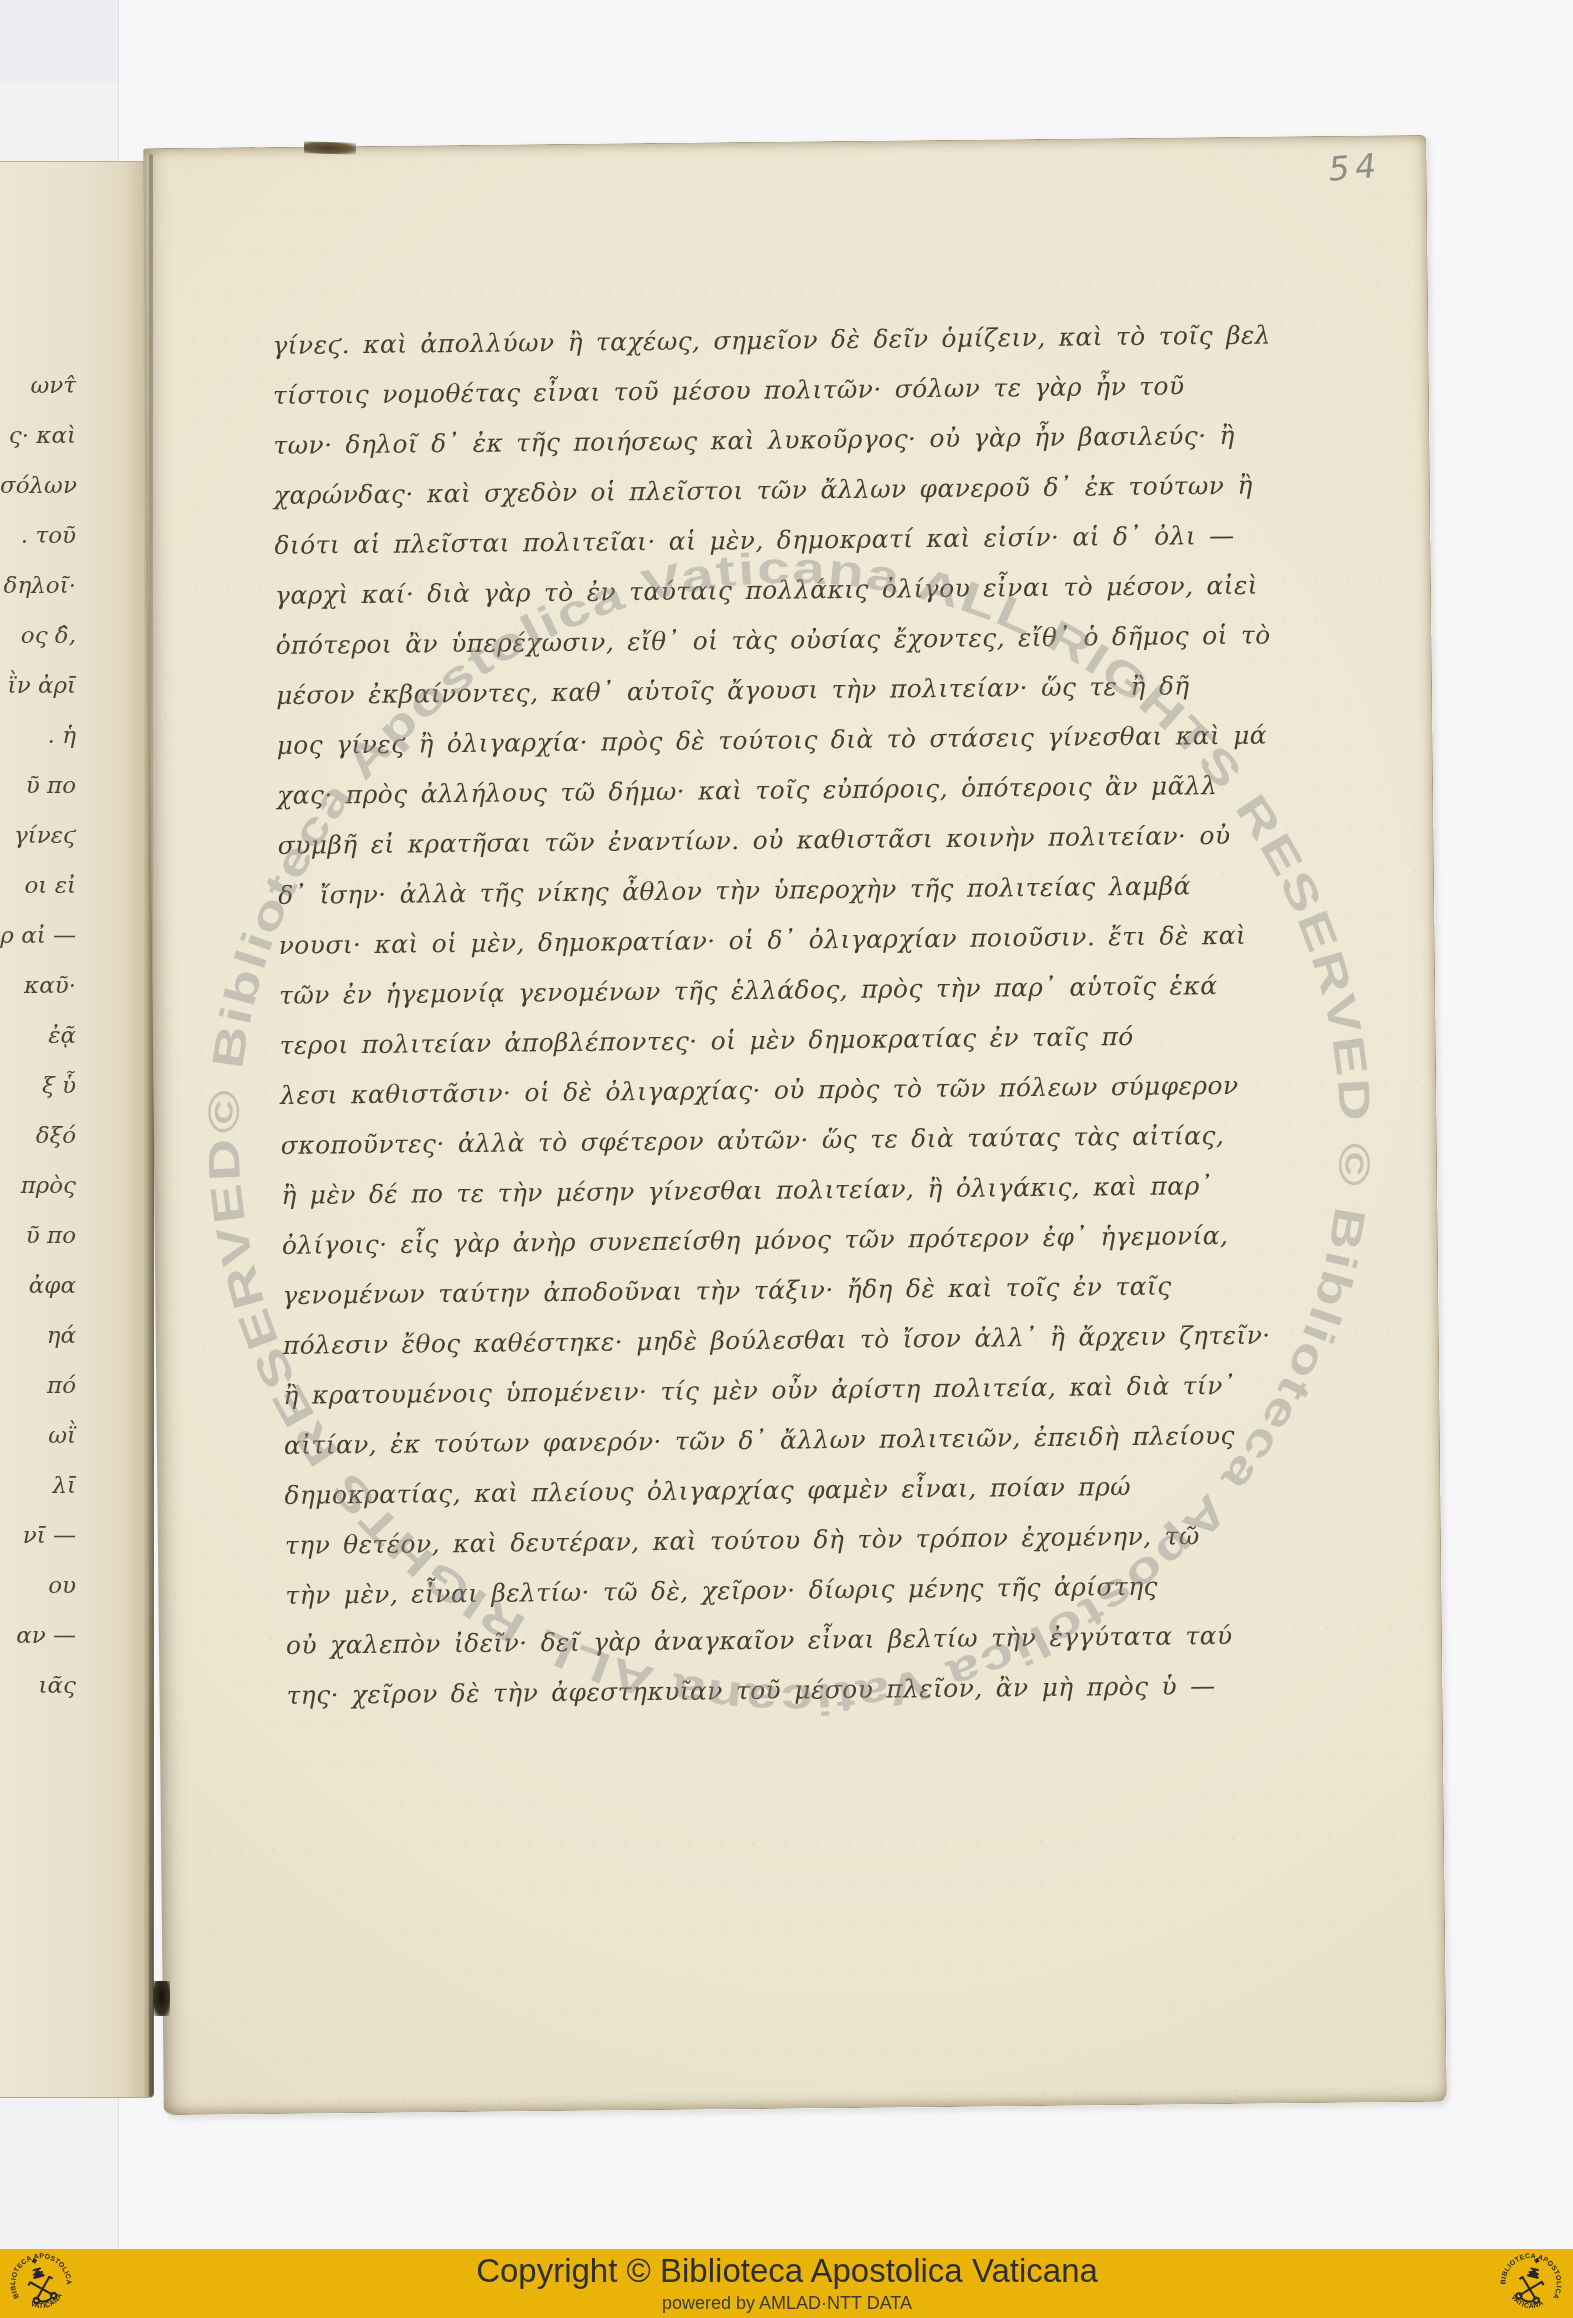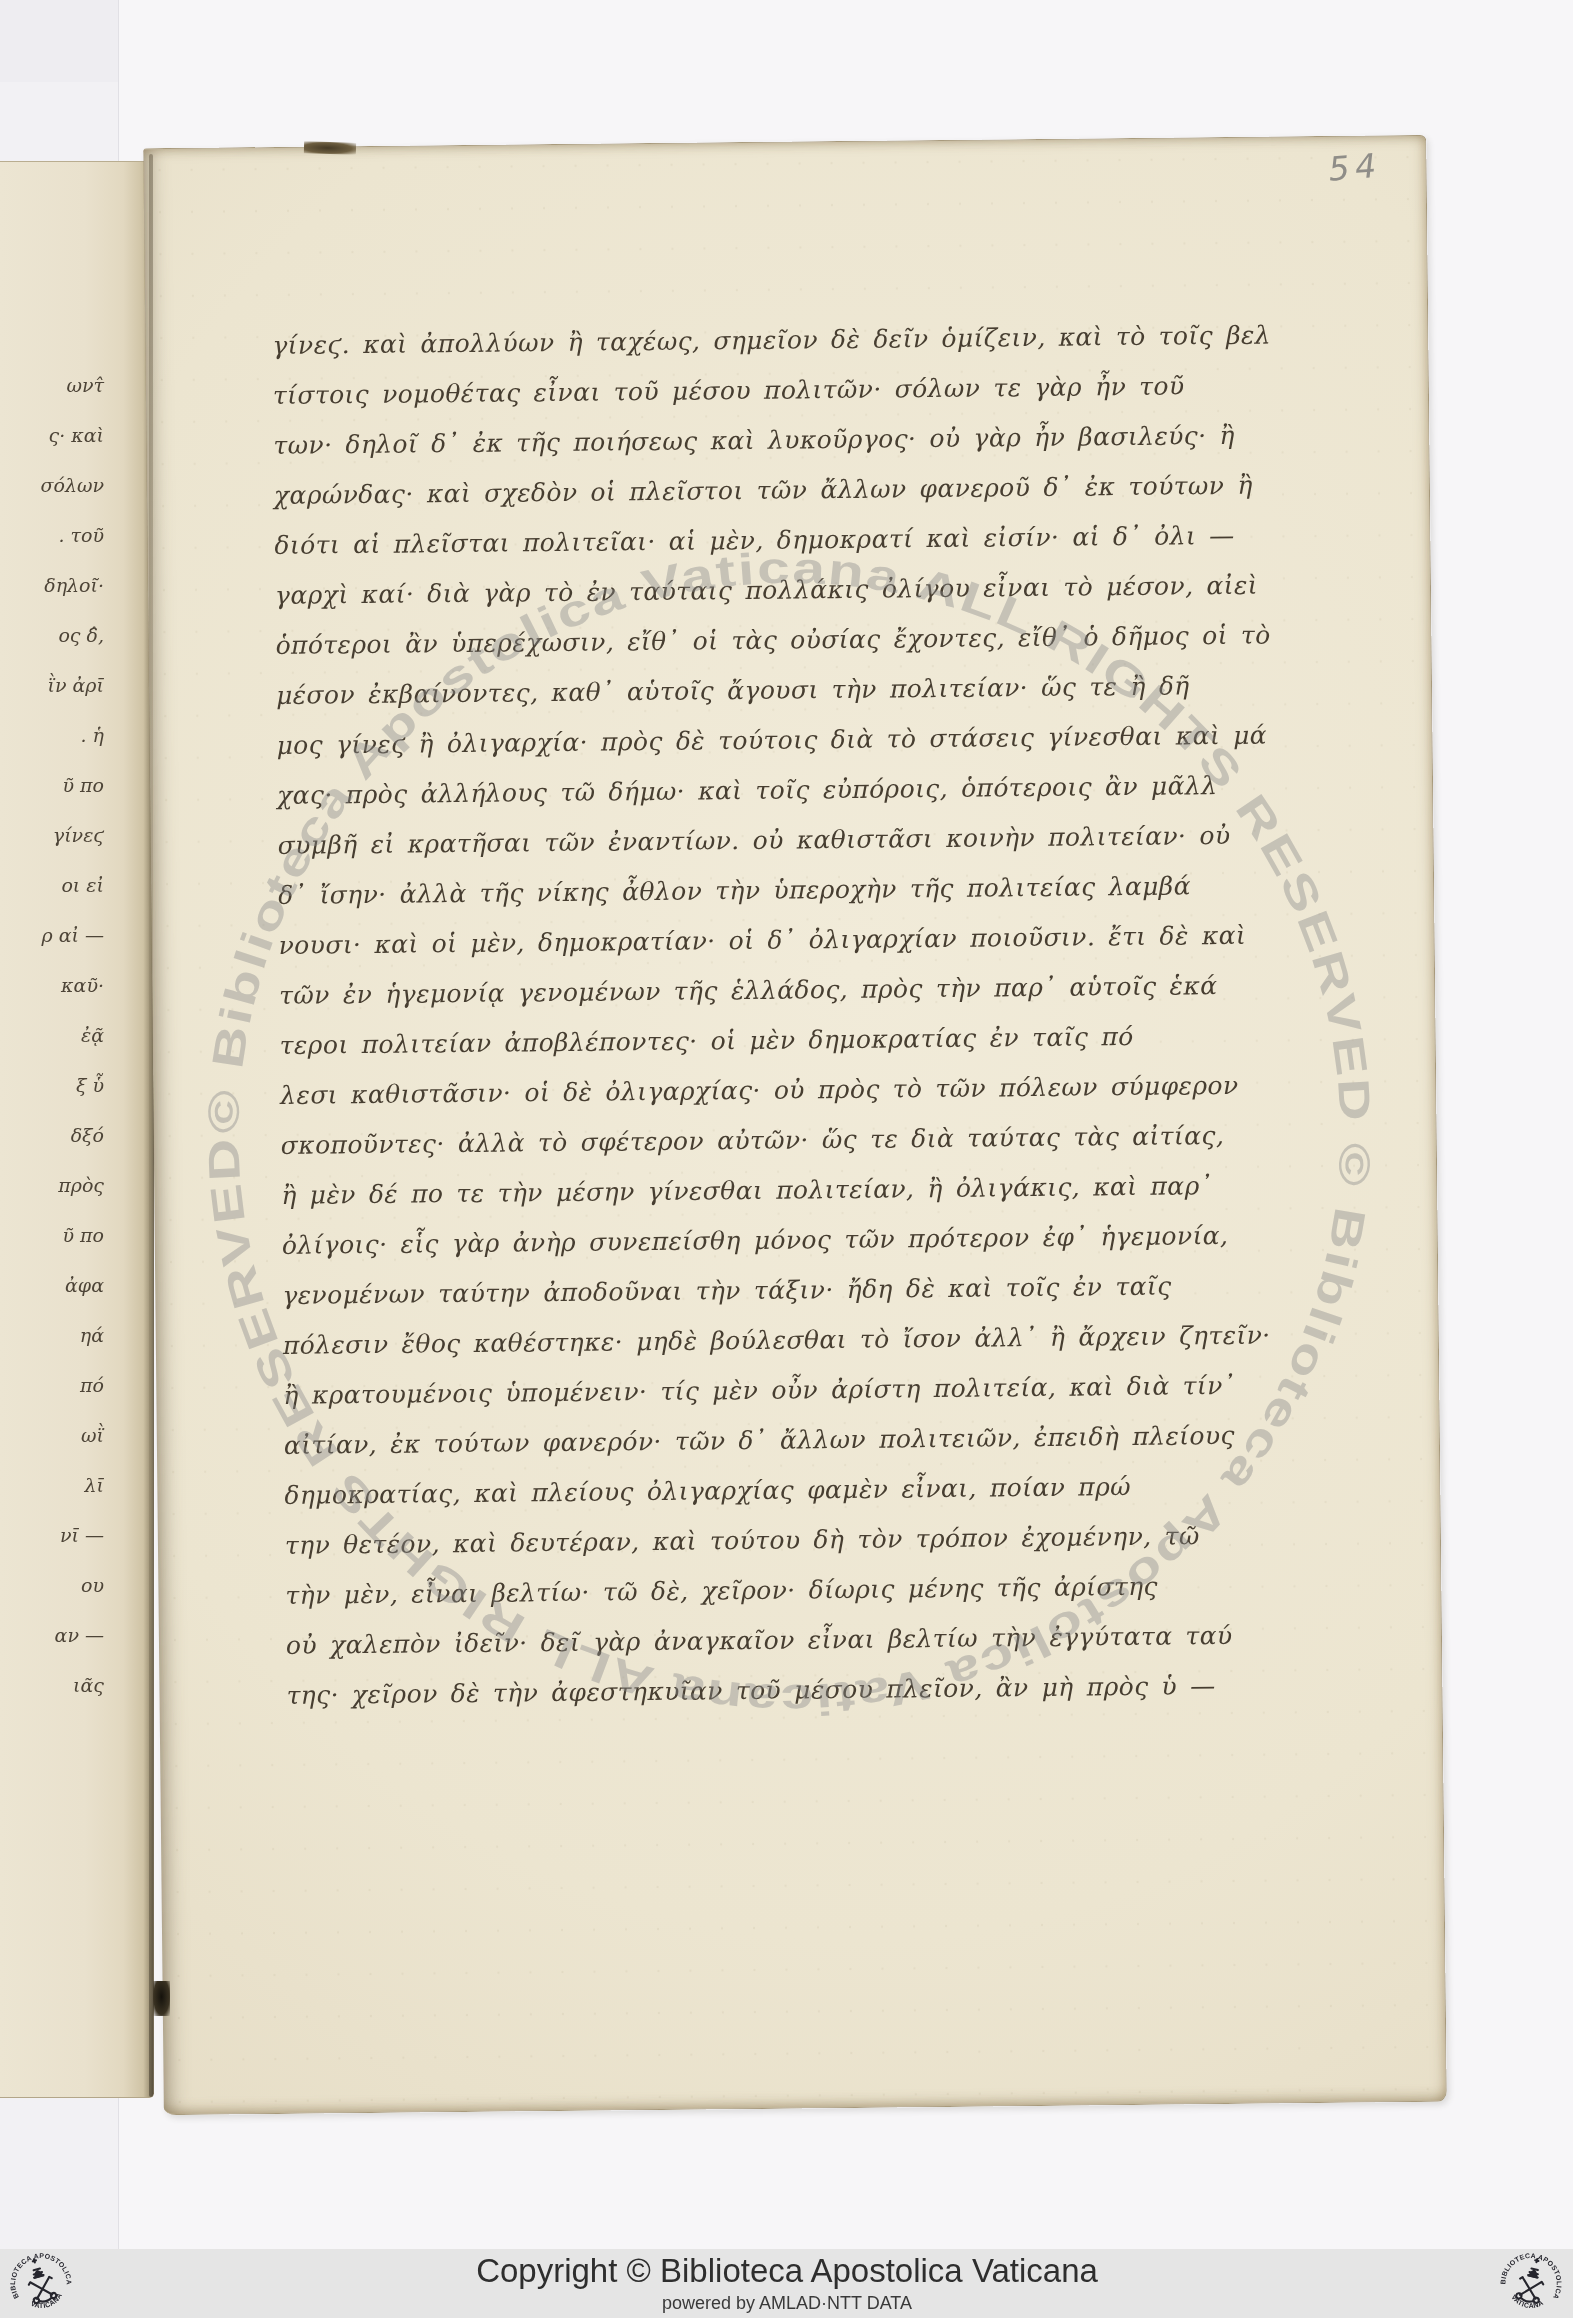--- a/index.html
+++ b/index.html
@@ -12,21 +12,21 @@
   .bg-left-band{position:absolute;left:0;top:0;width:118px;height:2250px;
     background:#f2f1f4;border-right:1.6px solid #e1e0e5;z-index:0;}
   .bg-corner{position:absolute;left:0;top:0;width:118px;height:82px;
     background:#eeedf1;z-index:0;}
   
   .facing-strip{position:absolute;left:0;top:161px;width:154px;height:1935px;z-index:1;
     background:linear-gradient(90deg,#ece5d2 0%,#e9e1cd 55%,#e2d8c0 80%,#cfc3a5 93%,#9a8e72 98%,#6f6552 100%);
     border-top:1.6px solid #b9ad90;border-bottom:1.6px solid #b3a689;
     border-radius:0 3.1px 4.7px 0;}
   .fragments{position:absolute;left:0;top:198px;width:76px;text-align:right;
-    color:#4d4437;font-style:italic;font-size:19px;margin-left:28px;}
+    color:#4d4437;font-style:italic;font-size:23px;}
   .fragments div{height:50px;line-height:50px;white-space:nowrap;overflow:visible;}
   
   .gutter-line{position:absolute;left:149px;top:154px;width:3.9px;height:1943px;z-index:3;
     background:linear-gradient(180deg,rgba(96,86,66,.8),rgba(141,130,104,.55) 30%,rgba(119,108,85,.5) 70%,rgba(48,41,29,.8));
     border-radius:2.4px;opacity:.6;}
   .notch-top{position:absolute;left:304px;top:142px;width:52px;height:11.8px;z-index:4;
     background:radial-gradient(ellipse at 45% 50%, #453a26 0%, #6d5e40 60%, rgba(109,94,64,0) 100%);
     transform:rotate(1.5deg);}
   .notch-bottom{position:absolute;left:153px;top:1981px;width:17.3px;height:35px;z-index:4;
     background:radial-gradient(ellipse at 50% 45%, #15120c 0%, #3a3222 65%, rgba(58,50,34,0) 100%);}
@@ -50,21 +50,21 @@
     color:#473e31;font-style:italic;font-size:25px;letter-spacing:0.4px;word-spacing:4.7px;}
   .text-block div{height:50px;line-height:50px;white-space:nowrap;}
   .folio-number{position:absolute;left:1185px;top:11px;
     color:#8f8d88;font-family:"DejaVu Sans",sans-serif;font-style:italic;
     font-size:33px;letter-spacing:5.5px;transform:rotate(-4deg);}
   
   .watermark-svg{position:absolute;left:0;top:0;width:1574px;height:2319px;z-index:5;pointer-events:none;}
   .watermark-svg text{font-family:"Liberation Sans","DejaVu Sans",sans-serif;font-weight:bold;
     font-size:56px;letter-spacing:2px;fill:#8a8a8a;opacity:.40;}
   
-  .footer{position:absolute;left:0;top:2249px;width:1574px;height:70px;background:#e5e5e5;z-index:10;}
+  .footer{position:absolute;left:0;top:2249px;width:1574px;height:70px;background:#eab308;z-index:10;}
   .footer-copyright{position:absolute;left:0;top:3.1px;width:100%;text-align:center;
     color:#2e2e2e;font-family:"Liberation Sans",sans-serif;font-size:33px;}
   .footer-powered{position:absolute;left:0;top:44px;width:100%;text-align:center;
     color:#3a3a3a;font-family:"Liberation Sans",sans-serif;font-size:18px;}
   .seal{position:absolute;top:2251px;width:66px;height:66px;z-index:11;}
   .seal.left{left:7.9px;transform:rotate(-16deg);}
   .seal.right{left:1498px;transform:rotate(14deg);}
   .seal text{font-family:"Liberation Sans",sans-serif;font-size:10.5px;font-weight:bold;
     fill:#26262e;letter-spacing:.5px;}
   .seal .emblem{stroke:#26262e;fill:none;stroke-width:3.2;stroke-linecap:round;}

